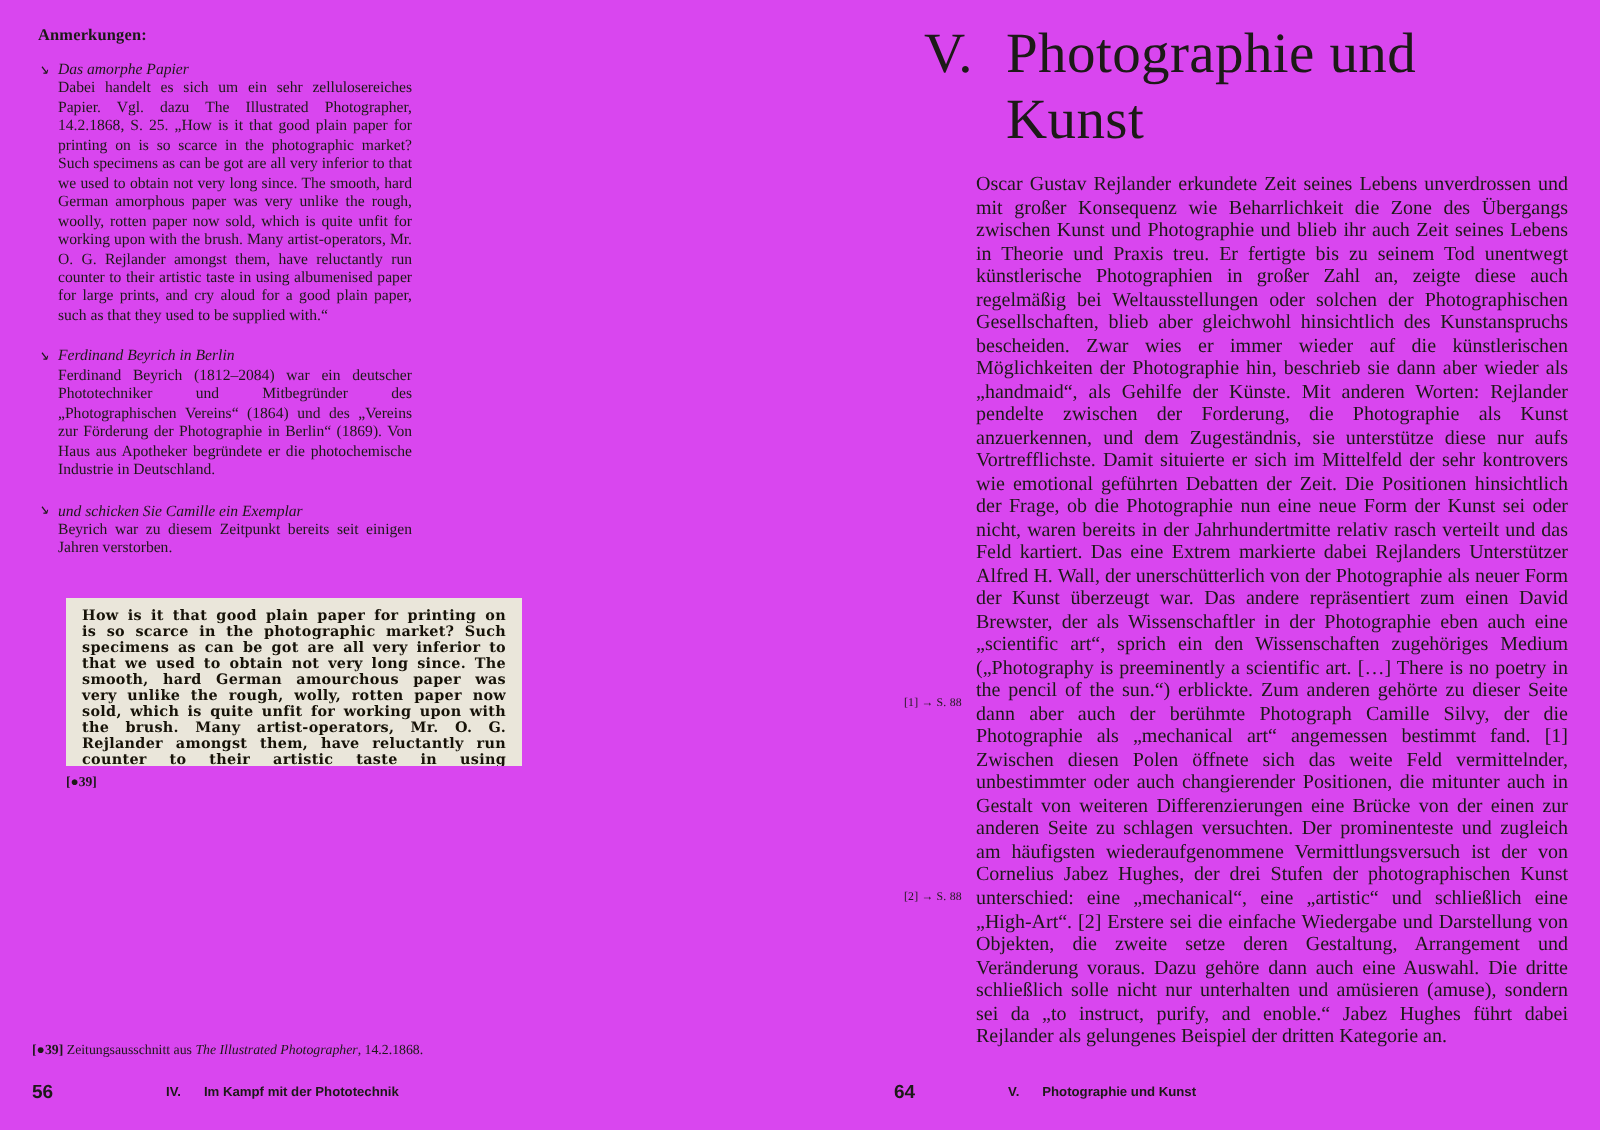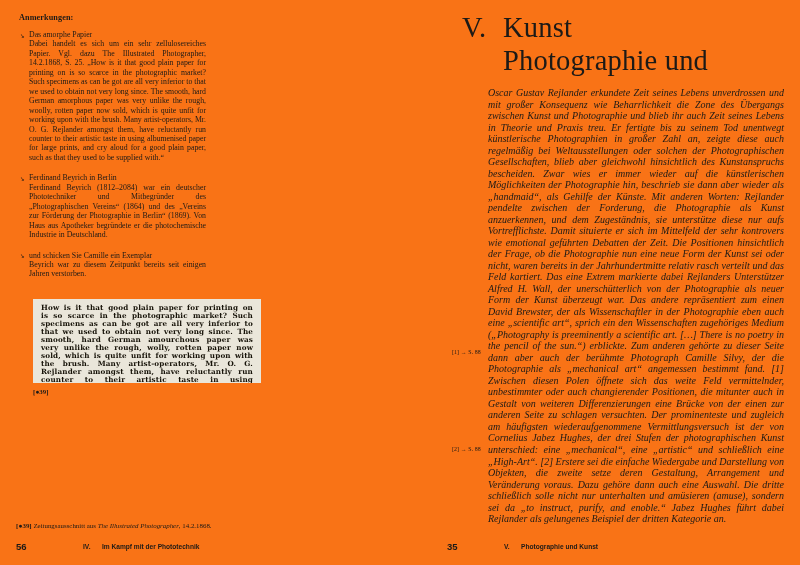--- a/index.html
+++ b/index.html
@@ -1,21 +1,21 @@
 <!DOCTYPE html>
 <html lang="de"><head>
 <meta charset="utf-8">
 <style>
   * { margin: 0; padding: 0; box-sizing: border-box; }
   html, body { background: #ffffff; }
   .spread {
     position: relative;
     width: 800px;
     height: 565px;
-    background: #f97316;
+    background: #d946ef;
     color: #1c1a17;
     font-family: "Liberation Serif", serif;
     overflow: hidden;
   }
 
   
   .annotations {
     position: absolute;
     left: 19px; top: 13px;
     width: 187px;
@@ -36,20 +36,21 @@
     text-align: justify;
   }
   .ann-marker {
     position: absolute;
     left: 0; top: 0.5px;
     font-size: 6.5px;
     font-style: italic;
   }
   .ann-title {
     display: block;
+    font-style: italic;
   }
   .clipping {
     position: absolute;
     left: 33px; top: 299px;
     width: 228px; height: 84px;
     background: #eae6da;
     color: #161208;
     font-family: "DejaVu Serif", serif;
     font-weight: bold;
     font-size: 7.2px;
@@ -112,21 +113,20 @@
     letter-spacing: 0.2px;
   }
   .body-text {
     position: absolute;
     left: 488px; top: 87px;
     width: 296px;
     font-size: 10px;
     line-height: 11.52px;
     text-align: justify;
     hyphens: auto;
-    font-style: italic;
     -webkit-hyphens: auto;
   }
   .margin-ref {
     position: absolute;
     left: 452px;
     width: 32px;
     font-size: 5.9px;
     letter-spacing: 0.1px;
     white-space: nowrap;
   }
@@ -170,28 +170,28 @@
 
   <div class="page-footer footer-left">
     <span class="footer-pagenum">56</span>
     <span class="footer-chapnum">IV.</span>
     <span class="footer-chaptitle">Im Kampf mit der Phototechnik</span>
   </div>
 
   <div class="chapter-num">V.</div>
 
   <div class="chapter-title">
+    <div>Photographie und</div>
     <div>Kunst</div>
-    <div>Photographie und</div>
   </div>
 
   <div class="body-text" lang="de">Oscar Gustav Rejlander erkundete Zeit seines Lebens unverdrossen und mit großer Konsequenz wie Beharrlichkeit die Zone des Übergangs zwischen Kunst und Photographie und blieb ihr auch Zeit seines Lebens in Theorie und Praxis treu. Er fertigte bis zu seinem Tod unentwegt künstlerische Photographien in großer Zahl an, zeigte diese auch regelmäßig bei Weltausstellungen oder solchen der Photographischen Gesellschaften, blieb aber gleichwohl hinsichtlich des Kunstanspruchs bescheiden. Zwar wies er immer wieder auf die künstlerischen Möglichkeiten der Photographie hin, beschrieb sie dann aber wieder als „handmaid“, als Gehilfe der Künste. Mit anderen Worten: Rejlander pendelte zwischen der Forderung, die Photographie als Kunst anzuerkennen, und dem Zugeständnis, sie unterstütze diese nur aufs Vortrefflichste. Damit situierte er sich im Mittelfeld der sehr kontrovers wie emotional geführten Debatten der Zeit. Die Positionen hinsichtlich der Frage, ob die Photographie nun eine neue Form der Kunst sei oder nicht, waren bereits in der Jahrhundertmitte relativ rasch verteilt und das Feld kartiert. Das eine Extrem markierte dabei Rejlanders Unterstützer Alfred H. Wall, der unerschütterlich von der Photographie als neuer Form der Kunst überzeugt war. Das andere repräsentiert zum einen David Brewster, der als Wissenschaftler in der Photographie eben auch eine „scientific art“, sprich ein den Wissenschaften zugehöriges Medium („Photography is preeminently a scientific art. […] There is no poetry in the pencil of the sun.“) erblickte. Zum anderen gehörte zu dieser Seite dann aber auch der berühmte Photograph Camille Silvy, der die Photographie als „mechanical art“ angemessen bestimmt fand. [1] Zwischen diesen Polen öffnete sich das weite Feld vermittelnder, unbestimmter oder auch changierender Positionen, die mitunter auch in Gestalt von weiteren Differenzierungen eine Brücke von der einen zur anderen Seite zu schlagen versuchten. Der prominenteste und zugleich am häufigsten wiederaufgenommene Vermittlungsversuch ist der von Cornelius Jabez Hughes, der drei Stufen der photographischen Kunst unterschied: eine „mechanical“, eine „artistic“ und schließlich eine „High-Art“. [2] Erstere sei die einfache Wiedergabe und Darstellung von Objekten, die zweite setze deren Gestaltung, Arrangement und Veränderung voraus. Dazu gehöre dann auch eine Auswahl. Die dritte schließlich solle nicht nur unterhalten und amüsieren (amuse), sondern sei da „to instruct, purify, and enoble.“ Jabez Hughes führt dabei Rejlander als gelungenes Beispiel der dritten Kategorie an.</div>
 
   <div class="margin-ref margin-ref-1">[1] → S. 88</div>
   <div class="margin-ref margin-ref-2">[2] → S. 88</div>
 
   <div class="page-footer footer-right">
-    <span class="footer-pagenum">35</span>
+    <span class="footer-pagenum">64</span>
     <span class="footer-chapnum">V.</span>
     <span class="footer-chaptitle">Photographie und Kunst</span>
   </div>
 
 </div>
 
 </body></html>

